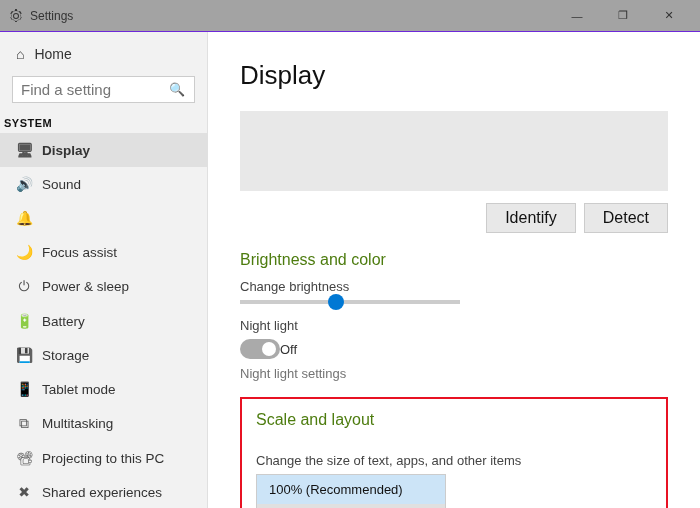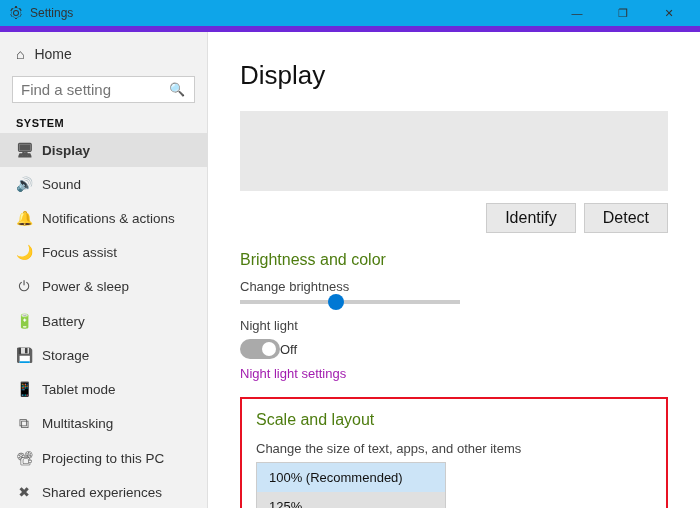--- a/index.html
+++ b/index.html
@@ -8,26 +8,26 @@
       font-size: 14px;
       background: #f2f2f2;
       width: 700px;
       height: 508px;
       overflow: hidden;
       display: flex;
       flex-direction: column;
     }
     
     .titlebar {
-      background: #0ea5e9;
+      background: #a3a3a3;
       height: 32px;
       display: flex;
       align-items: center;
       padding: 0 8px;
-      border-bottom: 6px solid #6d28d9;
+      border-bottom: 1px solid #6d28d9;
       flex-shrink: 0;
     }
     .titlebar-icon {
       width: 16px;
       height: 16px;
       margin-right: 6px;
     }
     .titlebar-title {
       font-size: 12px;
       color: #333;
@@ -91,21 +91,21 @@
       outline: none;
       font-size: 15px;
       color: #555;
       width: 100%;
       background: transparent;
     }
     .sidebar-section-label {
       font-size: 11px;
       font-weight: 700;
       color: #111;
-      padding: 6px 16px 4px 16px;
+      padding: 6px 16px 4px 4px;
       text-transform: uppercase;
       letter-spacing: 0.5px;
     }
     .sidebar-item {
       display: flex;
       align-items: center;
       padding: 9px 16px;
       gap: 10px;
       cursor: pointer;
       color: #333;
@@ -221,36 +221,36 @@
       background: #aaa;
     }
     .toggle.off .toggle-knob {
       left: 22px;
     }
     .night-light-label {
       font-size: 13px;
       color: #333;
     }
     .link-text {
-      color: #a21caf;
+      color: #737373;
       font-size: 13px;
       cursor: pointer;
       margin-bottom: 16px;
       display: inline-block;
     }
 
     
     .scale-section {
       border: 2px solid #e81123;
       padding: 12px 14px;
       margin-bottom: 16px;
     }
     .scale-section .section-title {
       margin-top: 0;
-      margin-bottom: 12px;
+      margin-bottom: 24px;
     }
     
     .scale-dropdown {
       border: 1px solid #ccc;
       background: #fff;
       width: 190px;
       font-size: 13px;
     }
     .scale-option {
       padding: 7px 12px;
@@ -297,21 +297,20 @@
     <div class="sidebar-item active">
       <span class="item-icon">🖥</span>
       <span>Display</span>
     </div>
     <div class="sidebar-item">
       <span class="item-icon">🔊</span>
       <span>Sound</span>
     </div>
     <div class="sidebar-item">
       <span class="item-icon">🔔</span>
-      <span>Notifications &amp; actions</span>
     </div>
     <div class="sidebar-item">
       <span class="item-icon">🌙</span>
       <span>Focus assist</span>
     </div>
     <div class="sidebar-item">
       <span class="item-icon">⏻</span>
       <span>Power &amp; sleep</span>
     </div>
     <div class="sidebar-item">

